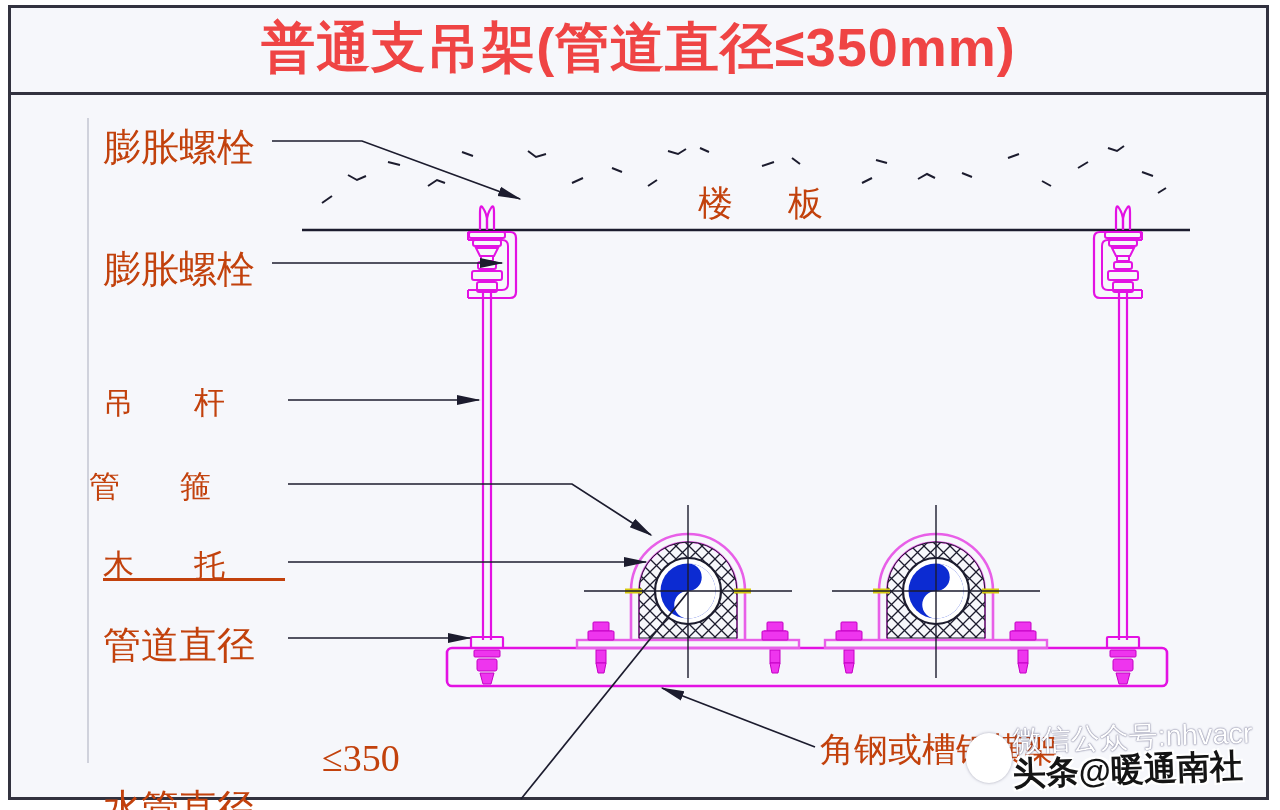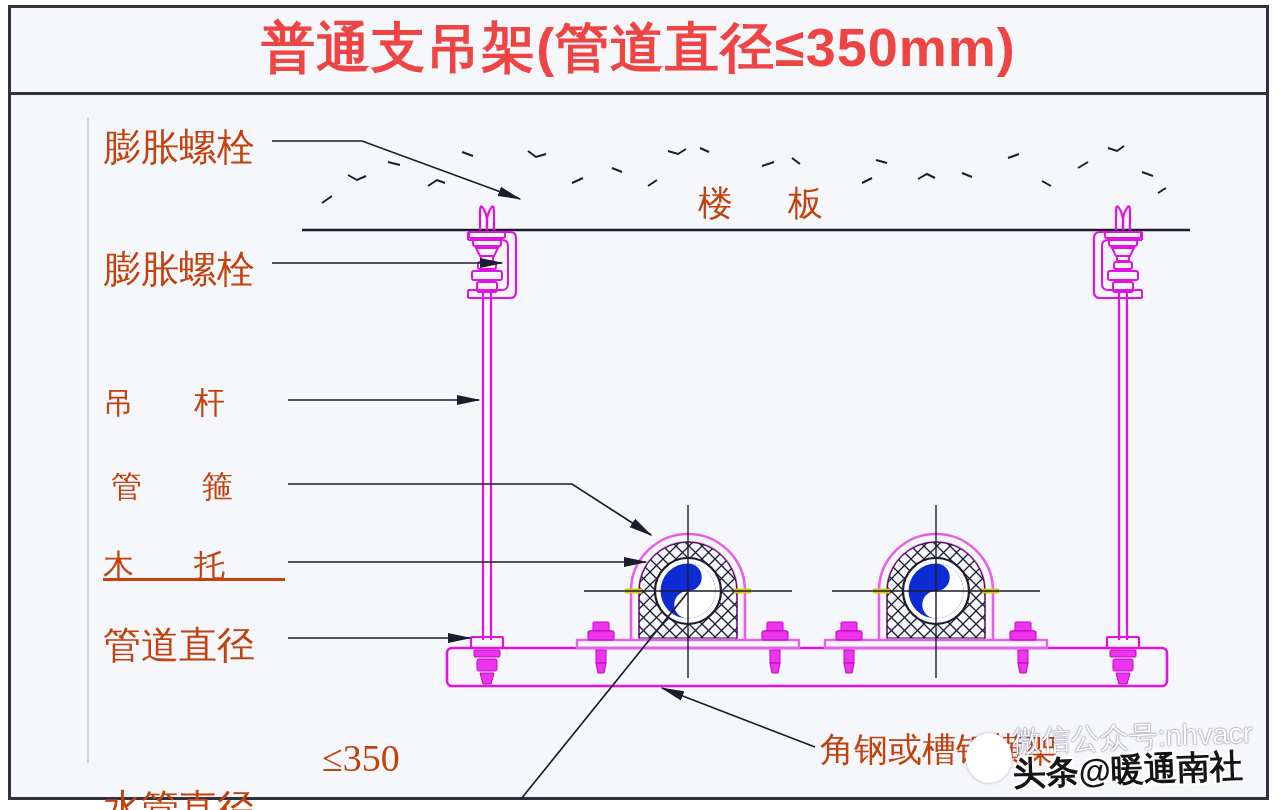--- a/index.html
+++ b/index.html
@@ -169,21 +169,21 @@
     <path d="M815,747 L662,688" marker-end="url(#arr)"></path>
     <path d="M688,592 L521,799"></path>
   </g>
 
   <path d="M88,118 V763" stroke="#c3c6d2" stroke-width="1.5" fill="none"></path>
 </svg>
 
 <div class="lbl lbl-big" style="left:103px;top:122px;">膨胀螺栓</div>
 <div class="lbl lbl-big" style="left:103px;top:244px;">膨胀螺栓</div>
 <div class="lbl lbl-sm" style="left:103px;top:382px;">吊杆</div>
-<div class="lbl lbl-sm" style="left:111px;top:466px;">管箍</div>
+<div class="lbl lbl-sm" style="left:89px;top:466px;">管箍</div>
 <div class="lbl lbl-sm" style="left:103px;top:545px;text-decoration:underline;">木托</div>
 <div class="lbl lbl-big" style="left:103px;top:620px;">管道直径</div>
 <div class="lbl lbl-slab" style="left:698px;top:180px;">楼板</div>
 <div class="lbl lbl-beam" style="left:820px;top:727px;">角钢或槽钢横架</div>
 <div class="lbl lbl-dim" style="left:103px;top:756px;margin-top:27px;">水管直径</div>
 <div class="lbl lbl-dim" style="left:322px;top:736px;">≤350</div>
 
 <div class="wm-blob" style="left:966px;top:733px;"></div>
 <div class="wm-white" style="left:1012px;top:722px;">微信公众号:nhvacr</div>
 <div class="wm-black" style="left:1012px;top:752px;">头条@暖通南社</div>

